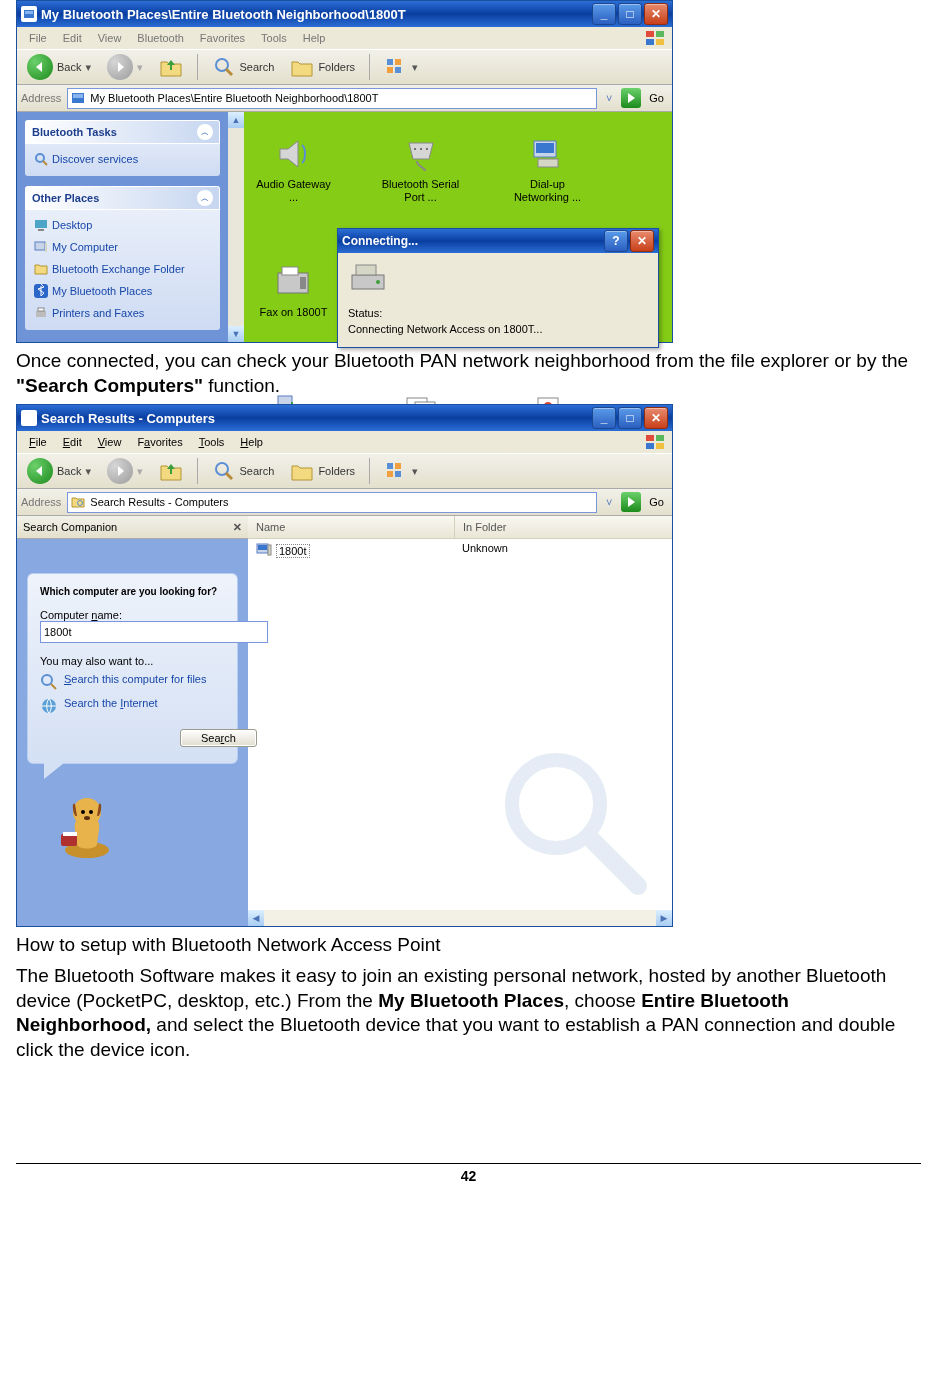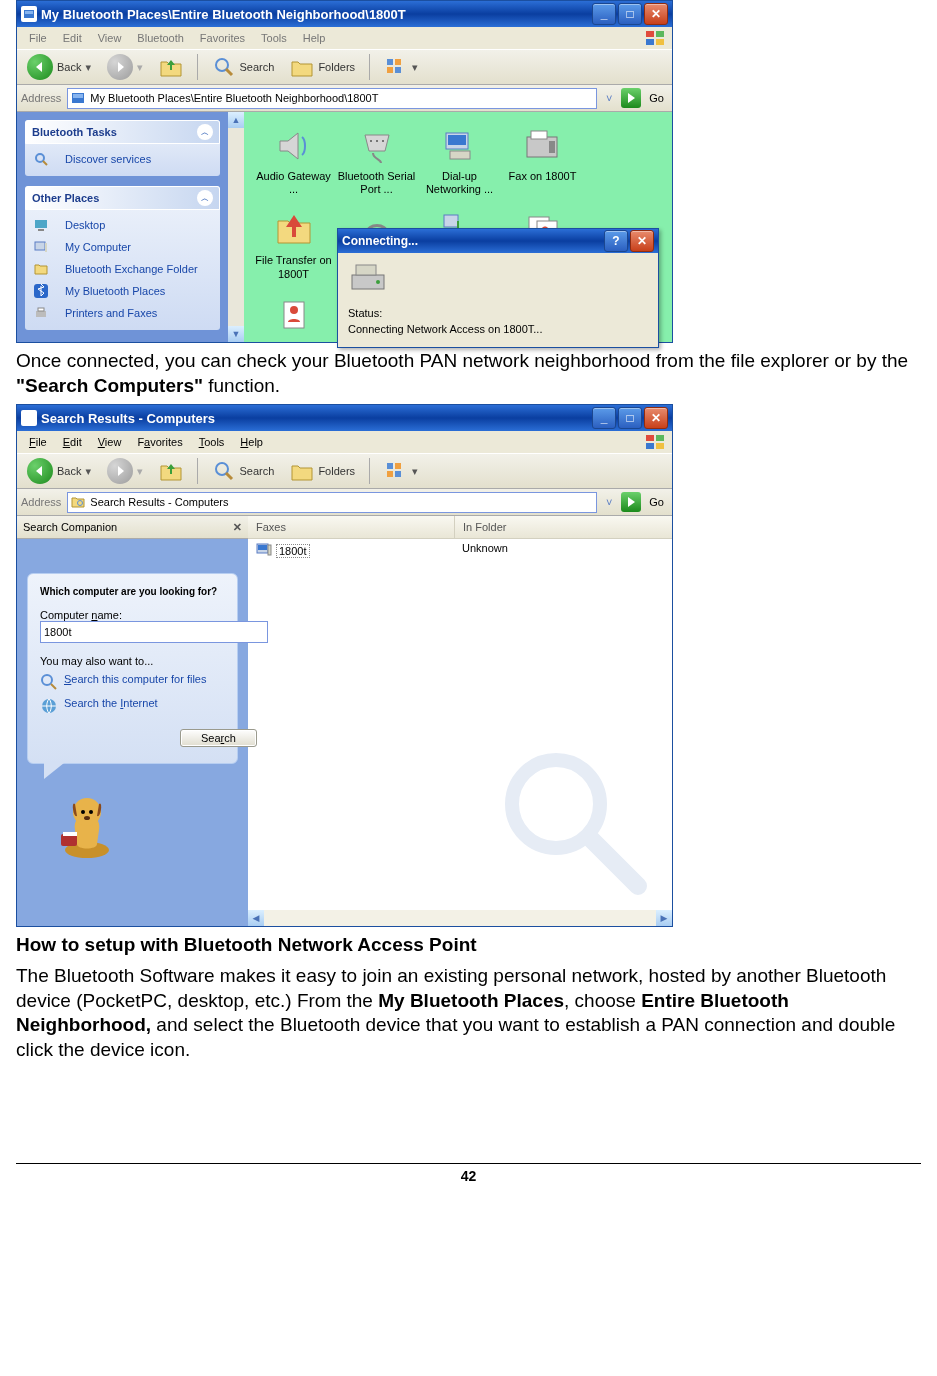--- a/index.html
+++ b/index.html
@@ -114,26 +114,26 @@
     background:linear-gradient(to bottom,#eef3fb,#cedbf3);
     border-radius:3px; overflow:hidden; width: calc(100% - 16px);
   }
   .taskbox .th {
     background:linear-gradient(to right,#fff,#c6d6f0);
     color:#1d3d8d; font-weight:bold; height:22px;
     display:flex;align-items:center;justify-content:space-between;padding:0 6px;border:1px solid #fff;border-radius:3px 3px 0 0;
   }
   .taskbox .th .chev { width:16px;height:16px;border-radius:50%;background:#fff;display:inline-flex;align-items:center;justify-content:center;color:#4973bf;font-size:8px;}
   .taskbox ul { margin:4px 0 6px 0; padding:0 6px; list-style:none;}
-  .taskbox li { color:#1847a9; padding:3px 2px; display:flex;align-items:center;gap:16px;}
+  .taskbox li { color:#1847a9; padding:3px 2px; display:flex;align-items:center;gap:3px;}
   .taskbox li .li-ico { width:16px;height:16px;display:inline-flex;align-items:center;justify-content:center;}
 
   .iconpane {
-    flex:1; background:#86efac; padding:10px 8px;
-    display:flex; flex-wrap:wrap; align-content:flex-start;
+    flex:1; background:#84cc16; padding:18px 8px;
+    display:flex; flex-wrap:wrap; align-content:flex-start;gap:44px;
   }
   .svc {
     width:83px; text-align:center; margin:4px 0 10px 0; font-size:11px;color:#000;
   }
   .svc .svc-ico {
     width:48px;height:40px;margin:0 auto 4px auto;
     display:flex;align-items:center;justify-content:center;
   }
   .svc .svc-lbl { line-height:1.2; }
 
@@ -667,21 +667,21 @@
               <circle cx="44" cy="30" r="2" fill="#000"></circle>
           <ellipse cx="40" cy="36" rx="3" ry="2" fill="#5a2e0e"></ellipse>
           <rect x="14" y="52" width="16" height="12" fill="#b03030" rx="2"></rect>
           <rect x="16" y="50" width="14" height="4" fill="#fff"></rect>
         </svg>
       </div>
     </div>
 
     <div style="flex:1; position:relative; display:flex; flex-direction:column;">
       <div class="results-head">
-        <div class="col name">Faxes</div>
+        <div class="col name">Name</div>
         <div class="col folder">In Folder</div>
       </div>
       <div class="result-row">
         <div class="c1">
           <span><svg width="16" height="16" viewBox="0 0 16 16">
                   <rect x="1" y="2" width="11" height="9" fill="#c8d5e8" stroke="#5a7dc4"></rect>
                   <rect x="2" y="3" width="9" height="5" fill="#3a78d0"></rect>
                   <rect x="12" y="3" width="3" height="10" fill="#d6d6c6" stroke="#888"></rect>
                 </svg></span>
           <span class="boxed">1800t</span>
@@ -697,21 +697,21 @@
       </div>
       <div class="scroll-h">
         <div class="sh-btn">◀</div>
         <div class="sh-track"></div>
         <div class="sh-btn">▶</div>
       </div>
     </div>
   </div>
 </div>
 
-<div class="doc-text" style="font-weight:bold;">
+<div class="doc-text" style="font-weight:normal;">
   <span>How to setup with Bluetooth Network Access Point</span>
 </div>
 <div class="doc-text">
   <span>The Bluetooth Software makes it easy to join an existing personal network, hosted by another Bluetooth device (PocketPC, desktop, etc.) From the </span><b>My Bluetooth Places</b><span>, choose </span><b>Entire Bluetooth Neighborhood,</b><span> and select the Bluetooth device that you want to establish a PAN connection and double click the device icon.</span>
 </div>
 
 <div class="doc-footer">
   <span>42</span>
 </div>
 

